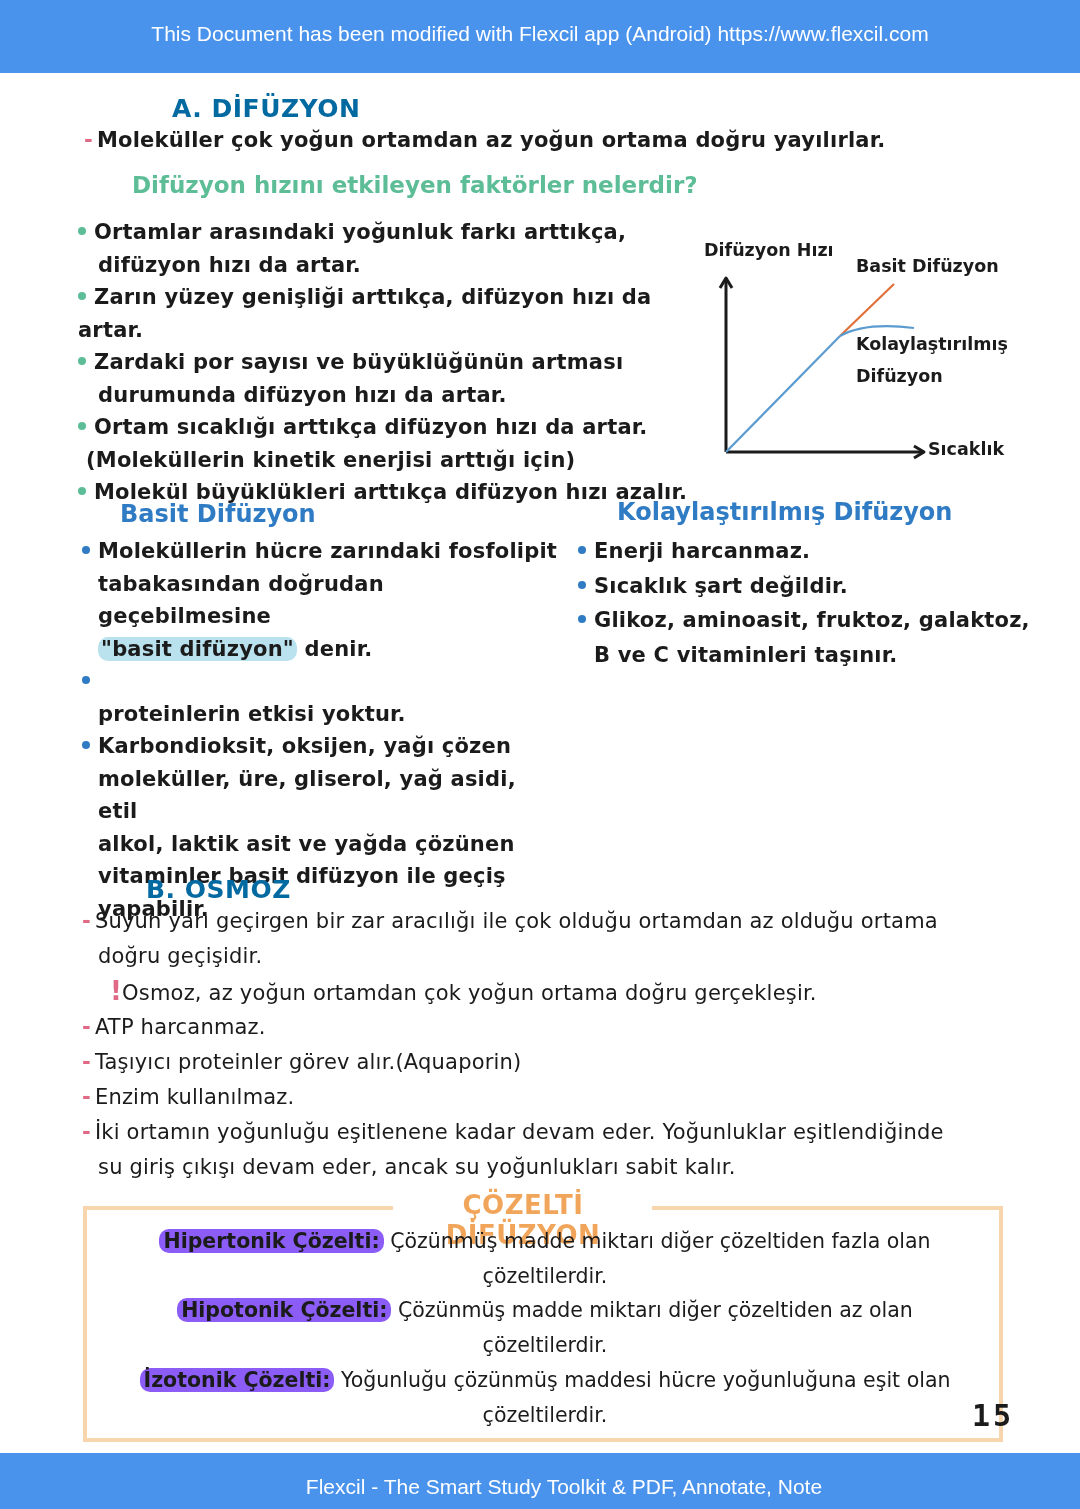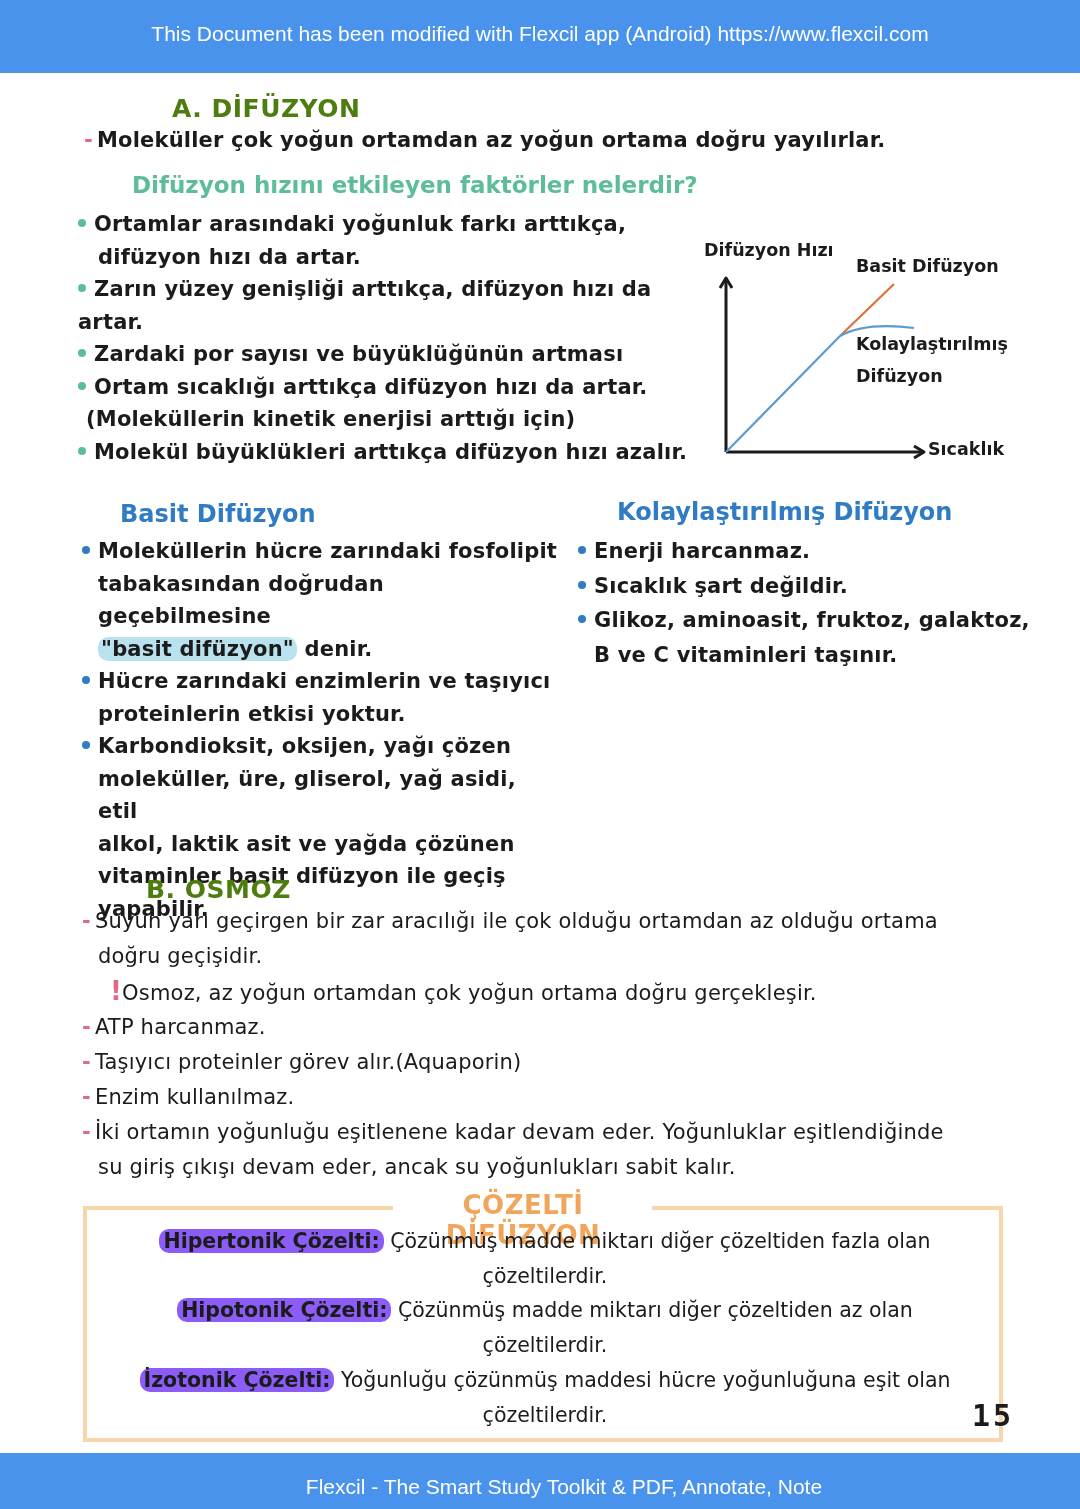--- a/index.html
+++ b/index.html
@@ -9,21 +9,21 @@
     }
     .banner {
       position: absolute; left: 0; width: 1080px; background: #4a93ec; color: #ffffff;
       font-family: "Liberation Sans", sans-serif; font-size: 21px; text-align: center;
     }
     .banner.top { top: 0; height: 73px; line-height: 68px; }
     .banner.bottom { top: 1453px; height: 64px; line-height: 68px; padding-left: 48px; }
     .abs { position: absolute; }
     .hand { font-family: "DejaVu Sans", sans-serif; font-size: 21px; line-height: 32.5px; letter-spacing: 0.2px; }
     .hand.b { font-weight: bold; }
-    .h-pink { font-size: 25px; font-weight: bold; letter-spacing: 0.5px; color: #4d7c0f; }
+    .h-pink { font-size: 25px; font-weight: bold; letter-spacing: 0.5px; color: #0369a1; }
     .h-green { font-size: 23px; font-weight: bold; color: #5cbd96; }
     .h-blue { font-size: 24px; font-weight: bold; color: #2f7bc4; }
     .dash { color: #e06a86; font-weight: bold; margin-right: 4px; }
     .bullet { display: inline-block; width: 8px; height: 8px; border-radius: 50%; margin-right: 8px; vertical-align: middle; position: relative; top: -2px; }
     .bullet.g { background: #5cbd96; }
     .bullet.bl { background: #2f7bc4; }
     .ind { padding-left: 16px; }
     .hl-blue { background: #b9e1ee; border-radius: 10px; padding: 0 3px; }
     .hl-orange { background: #8b5cf6; border-radius: 10px; padding: 0 4px; font-weight: bold; }
     .box {
@@ -42,25 +42,26 @@
 <body>
 
 <div class="banner top">This Document has been modified with Flexcil app (Android) https://www.flexcil.com</div>
 
 <div class="abs h-pink" style="left:172px; top:94px;">A. DİFÜZYON</div>
 <div class="abs hand b" style="left:84px; top:124px;">
   <span class="dash">-</span><span>Moleküller çok yoğun ortamdan az yoğun ortama doğru yayılırlar.</span>
 </div>
 <div class="abs h-green" style="left:132px; top:172px;">Difüzyon hızını etkileyen faktörler nelerdir?</div>
 
-<div class="abs hand b" style="left:78px; top:208px; width:640px;">
+<div class="abs hand b" style="left:78px; top:216px; width:640px;">
   <div><span class="bullet g"></span><span>Ortamlar arasındaki yoğunluk farkı arttıkça,</span></div>
   <div class="ind" style="padding-left:20px;">difüzyon hızı da artar.</div>
   <div><span class="bullet g"></span><span>Zarın yüzey genişliği arttıkça, difüzyon hızı da artar.</span></div>
   <div><span class="bullet g"></span><span>Zardaki por sayısı ve büyüklüğünün artması</span></div>
+  <div style="padding-left:20px;">durumunda difüzyon hızı da artar.</div>
   <div><span class="bullet g"></span><span>Ortam sıcaklığı arttıkça difüzyon hızı da artar.</span></div>
   <div style="margin-left:8px;">(Moleküllerin kinetik enerjisi arttığı için)</div>
   <div><span class="bullet g"></span><span>Molekül büyüklükleri arttıkça difüzyon hızı azalır.</span></div>
 </div>
 
 <div class="abs" style="left:700px; top:236px; width:340px; height:240px;">
   <svg width="340" height="240" viewBox="0 0 340 240">
     <line x1="26" y1="216" x2="26" y2="42" stroke="#1b1b1b" stroke-width="3"></line>
     <polyline points="20,52 26,42 32,52" fill="none" stroke="#1b1b1b" stroke-width="3" stroke-linejoin="round"></polyline>
     <line x1="26" y1="216" x2="224" y2="216" stroke="#1b1b1b" stroke-width="3"></line>
@@ -74,21 +75,21 @@
   <div class="abs chart-label" style="left:156px; top:98px;">Kolaylaştırılmış</div>
   <div class="abs chart-label" style="left:156px; top:130px;">Difüzyon</div>
   <div class="abs chart-label" style="left:228px; top:203px;">Sıcaklık</div>
 </div>
 
 <div class="abs h-blue" style="left:120px; top:500px;">Basit Difüzyon</div>
 <div class="abs hand b" style="left:82px; top:535px; width:480px;">
   <div><span class="bullet bl"></span><span>Moleküllerin hücre zarındaki fosfolipit</span></div>
   <div style="padding-left:16px;">tabakasından doğrudan geçebilmesine</div>
   <div style="padding-left:16px;"><span class="hl-blue">"basit difüzyon"</span><span> denir.</span></div>
-  <div><span class="bullet bl"></span><span>Hücre zarındaki enzimlerin ve taşıyıcı</span></div>
+  <div><span class="bullet bl"></span></div>
   <div style="padding-left:16px;">proteinlerin etkisi yoktur.</div>
   <div><span class="bullet bl"></span><span>Karbondioksit, oksijen, yağı çözen</span></div>
   <div style="padding-left:16px;">moleküller, üre, gliserol, yağ asidi, etil</div>
   <div style="padding-left:16px;">alkol, laktik asit ve yağda çözünen</div>
   <div style="padding-left:16px;">vitaminler basit difüzyon ile geçiş</div>
   <div style="padding-left:16px;">yapabilir.</div>
 </div>
 
 <div class="abs h-blue" style="left:617px; top:498px;">Kolaylaştırılmış Difüzyon</div>
 <div class="abs hand b" style="left:578px; top:534px; width:460px; line-height:34.5px;">

